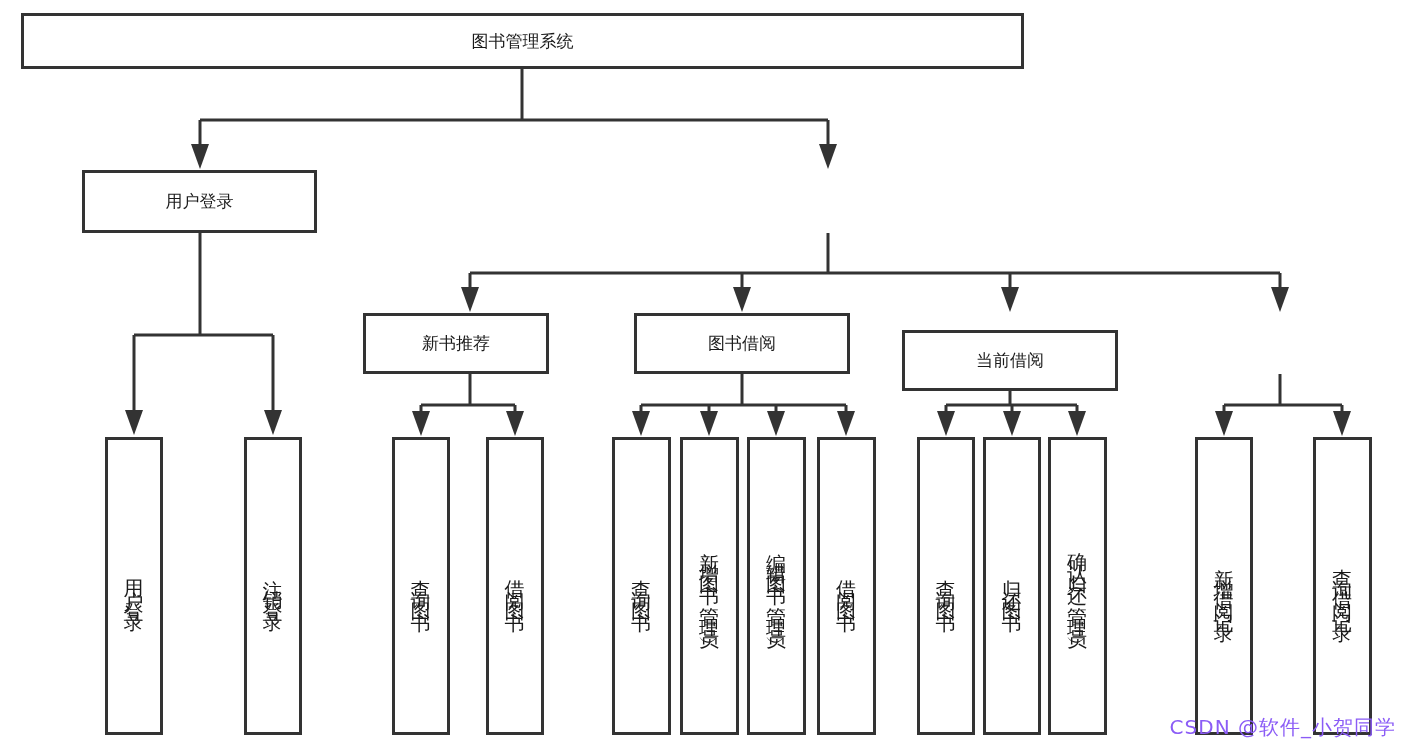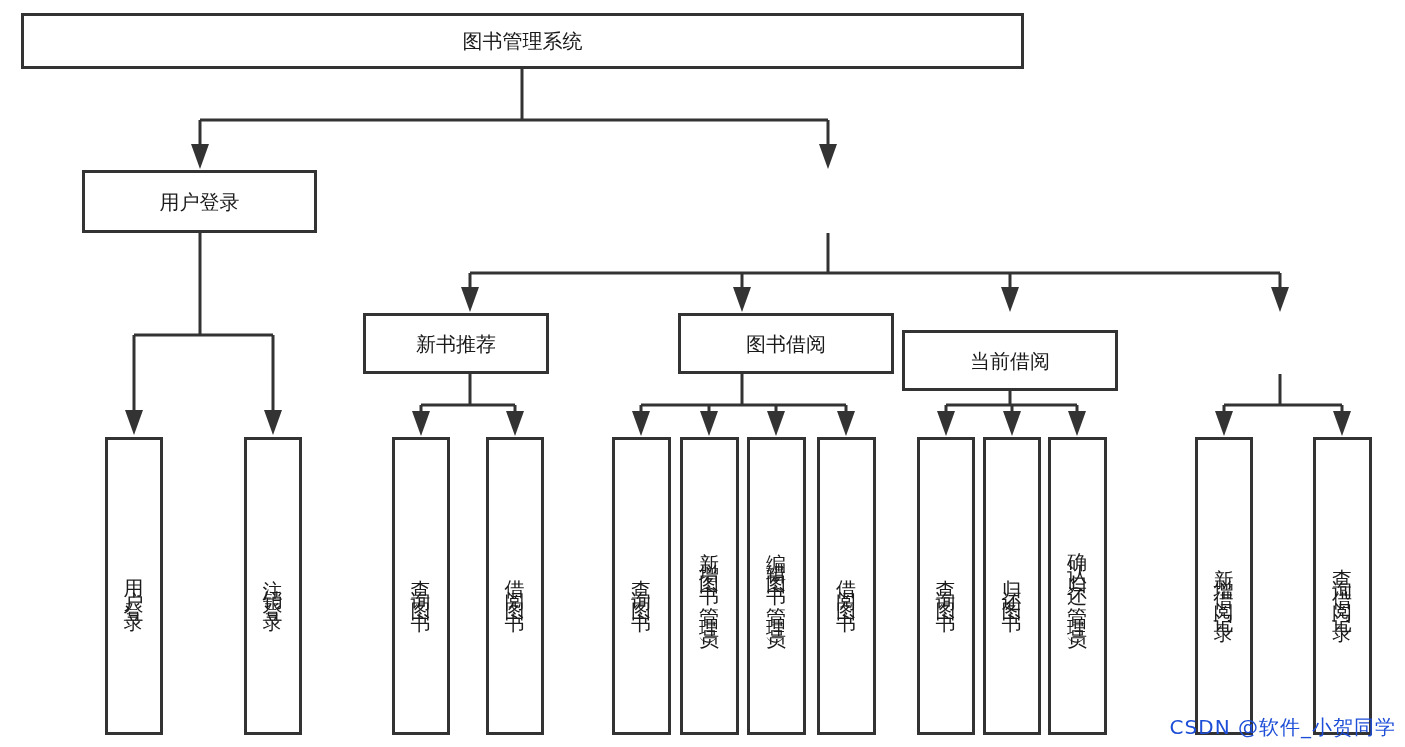--- a/index.html
+++ b/index.html
@@ -24,37 +24,37 @@
   }
   .node {
     position: absolute;
     box-sizing: border-box;
     background: #ffffff;
     border: 3px solid #333333;
     color: #1a1a1a;
     display: flex;
     align-items: center;
     justify-content: center;
-    font-size: 20px;
+    font-size: 17px;
     line-height: 1;
     white-space: nowrap;
     text-align: center;
   }
   .node.v {
     writing-mode: vertical-rl;
     font-size: 20px;
     letter-spacing: 11px;
     white-space: normal;
   }
   .watermark {
     position: absolute;
     right: 9px;
     bottom: 6px;
     font-size: 20px;
-    color: #1d4ed8;
+    color: #8b5cf6;
     letter-spacing: 1px;
     pointer-events: none;
   }
 </style>
 </head>
 <body>
 
 <div class="canvas">
 
   <svg class="connectors" viewBox="0 0 1405 747" xmlns="http://www.w3.org/2000/svg">
@@ -126,21 +126,21 @@
       <polygon points="1215,411 1233,411 1224,436"></polygon>
       <polygon points="1333,411 1351,411 1342,436"></polygon>
     </g>
   </svg>
 
   <div class="node" style="left:21px; top:13px; width:1003px; height:56px;">图书管理系统</div>
 
   <div class="node" style="left:82px; top:170px; width:235px; height:63px;">用户登录</div>
 
   <div class="node" style="left:363px; top:313px; width:186px; height:61px;">新书推荐</div>
-  <div class="node" style="left:634px; top:313px; width:216px; height:61px;margin-left:44px;">图书借阅</div>
+  <div class="node" style="left:634px; top:313px; width:216px; height:61px;">图书借阅</div>
   <div class="node" style="left:902px; top:330px; width:216px; height:61px;">当前借阅</div>
 
   <div class="node v" style="left:105px; top:437px; width:58px; height:298px;">用户登录</div>
   <div class="node v" style="left:244px; top:437px; width:58px; height:298px;">注销登录</div>
 
   <div class="node v" style="left:392px; top:437px; width:58px; height:298px;">查询图书</div>
   <div class="node v" style="left:486px; top:437px; width:58px; height:298px;">借阅图书</div>
 
   <div class="node v" style="left:612px; top:437px; width:59px; height:298px;">查询图书</div>
   <div class="node v" style="left:680px; top:437px; width:59px; height:298px;">新增图书（管理员）</div>

